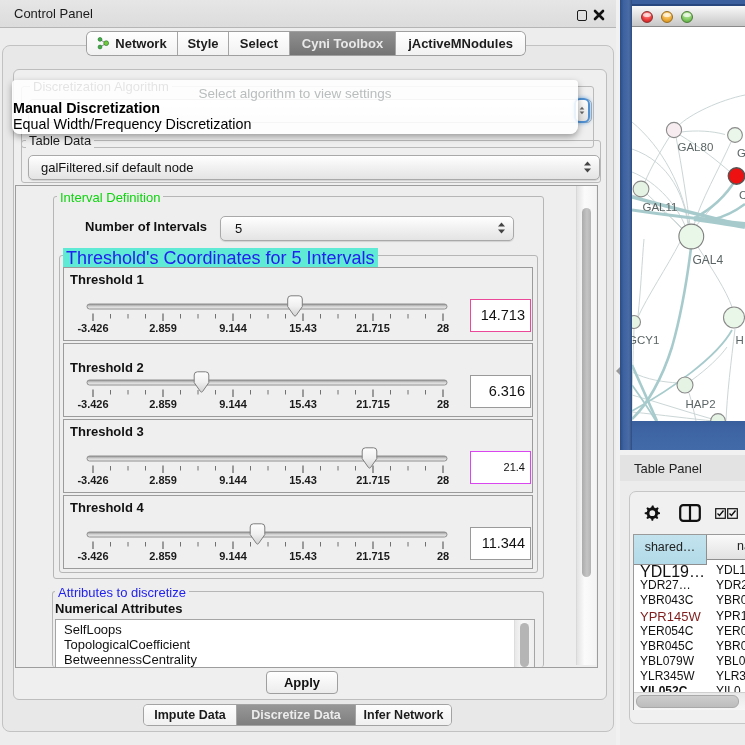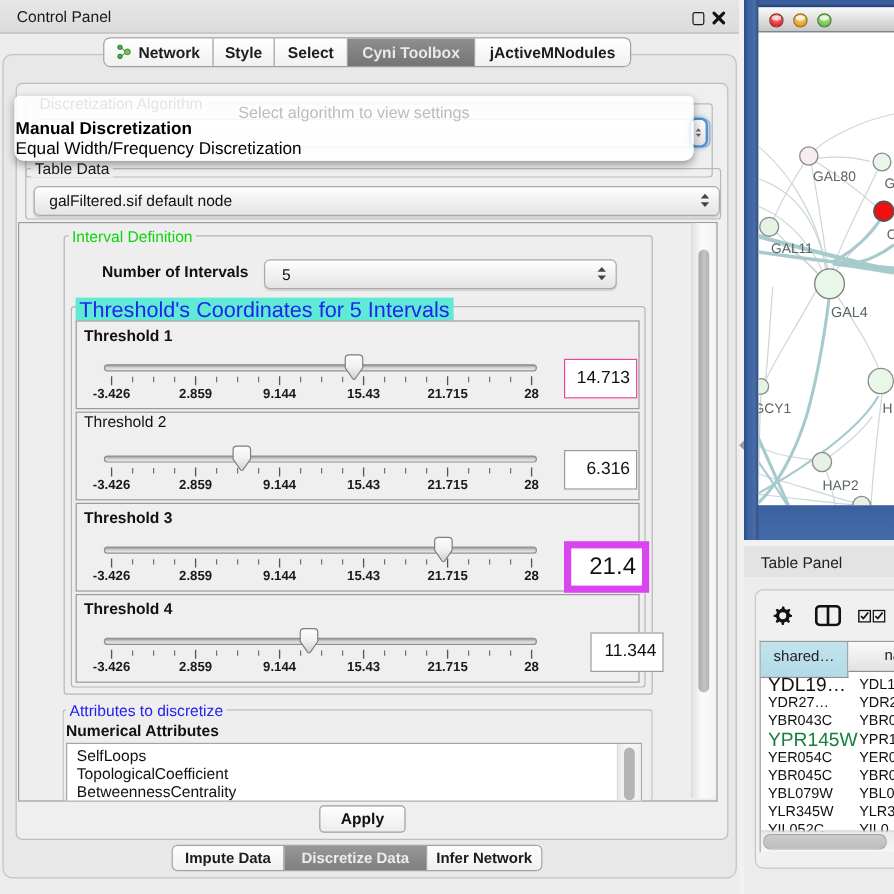--- a/index.html
+++ b/index.html
@@ -104,21 +104,21 @@
       <text x="170" y="64.5" text-anchor="middle" font-size="11" font-weight="bold" fill="#1a1a1a">9.144</text>
       <text x="240" y="64.5" text-anchor="middle" font-size="11" font-weight="bold" fill="#1a1a1a">15.43</text>
       <text x="310" y="64.5" text-anchor="middle" font-size="11" font-weight="bold" fill="#1a1a1a">21.715</text>
       <text x="380" y="64.5" text-anchor="middle" font-size="11" font-weight="bold" fill="#1a1a1a">28</text>
       <g transform="translate(223.5,28)">
         <path d="M1.2,4 Q1.2,0.8 4.4,0.8 L12.6,0.8 Q15.8,0.8 15.8,4 L15.8,11.6 L9.5,20.6 Q8.5,21.6 7.5,20.6 L1.2,11.6 Z" fill="url(#thm)" stroke="#7e7e7e" stroke-width="1"></path>
       </g>
     </svg>
 <div class="abs" style="left:470px;top:299px;width:54px;height:31px;border:1px solid #ec4899;background:#fff;font-size:14.5px;color:#111;text-align:right;line-height:31px;padding-right:5px;">14.713</div>
 <div class="abs" style="left:63px;top:343px;width:468px;height:72px;border:1px solid #9b9b9b;background:#efefef;"></div>
-<div class="abs" style="left:70px;top:344px;font-size:13px;font-weight:normal;color:#111;">Threshold 2</div>
+<div class="abs" style="left:70px;top:360px;font-size:13px;font-weight:bold;color:#111;">Threshold 2</div>
 <svg style="position:absolute;left:63px;top:343px" width="470" height="73" viewBox="0 0 470 73">
       <rect x="24" y="37" width="360" height="5" rx="2.5" fill="url(#trk)" stroke="#8f8f8f" stroke-width="1"></rect>
       <line x1="30.0" y1="46.5" x2="30.0" y2="54" stroke="#555" stroke-width="1.1"></line>
       <line x1="47.5" y1="47" x2="47.5" y2="51.5" stroke="#707070" stroke-width="1"></line>
       <line x1="65.0" y1="47" x2="65.0" y2="51.5" stroke="#707070" stroke-width="1"></line>
       <line x1="82.5" y1="47" x2="82.5" y2="51.5" stroke="#707070" stroke-width="1"></line>
       <line x1="100.0" y1="46.5" x2="100.0" y2="54" stroke="#555" stroke-width="1.1"></line>
       <line x1="117.5" y1="47" x2="117.5" y2="51.5" stroke="#707070" stroke-width="1"></line>
       <line x1="135.0" y1="47" x2="135.0" y2="51.5" stroke="#707070" stroke-width="1"></line>
       <line x1="152.5" y1="47" x2="152.5" y2="51.5" stroke="#707070" stroke-width="1"></line>
@@ -174,21 +174,21 @@
       <text x="30" y="64.5" text-anchor="middle" font-size="11" font-weight="bold" fill="#1a1a1a">-3.426</text>
       <text x="100" y="64.5" text-anchor="middle" font-size="11" font-weight="bold" fill="#1a1a1a">2.859</text>
       <text x="170" y="64.5" text-anchor="middle" font-size="11" font-weight="bold" fill="#1a1a1a">9.144</text>
       <text x="240" y="64.5" text-anchor="middle" font-size="11" font-weight="bold" fill="#1a1a1a">15.43</text>
       <text x="310" y="64.5" text-anchor="middle" font-size="11" font-weight="bold" fill="#1a1a1a">21.715</text>
       <text x="380" y="64.5" text-anchor="middle" font-size="11" font-weight="bold" fill="#1a1a1a">28</text>
       <g transform="translate(298.0,28)">
         <path d="M1.2,4 Q1.2,0.8 4.4,0.8 L12.6,0.8 Q15.8,0.8 15.8,4 L15.8,11.6 L9.5,20.6 Q8.5,21.6 7.5,20.6 L1.2,11.6 Z" fill="url(#thm)" stroke="#7e7e7e" stroke-width="1"></path>
       </g>
     </svg>
-<div class="abs" style="left:470px;top:451px;width:54px;height:31px;border:6px solid #d946ef;background:#fff;font-size:20px;color:#111;text-align:right;line-height:31px;padding-right:5px;">21.4</div>
+<div class="abs" style="left:470px;top:451px;width:54px;height:31px;border:1px solid #d946ef;background:#fff;font-size:11px;color:#111;text-align:right;line-height:31px;padding-right:5px;">21.4</div>
 <div class="abs" style="left:63px;top:495px;width:468px;height:72px;border:1px solid #9b9b9b;background:#efefef;"></div>
 <div class="abs" style="left:70px;top:500px;font-size:13px;font-weight:bold;color:#111;">Threshold 4</div>
 <svg style="position:absolute;left:63px;top:495px" width="470" height="73" viewBox="0 0 470 73">
       <rect x="24" y="37" width="360" height="5" rx="2.5" fill="url(#trk)" stroke="#8f8f8f" stroke-width="1"></rect>
       <line x1="30.0" y1="46.5" x2="30.0" y2="54" stroke="#555" stroke-width="1.1"></line>
       <line x1="47.5" y1="47" x2="47.5" y2="51.5" stroke="#707070" stroke-width="1"></line>
       <line x1="65.0" y1="47" x2="65.0" y2="51.5" stroke="#707070" stroke-width="1"></line>
       <line x1="82.5" y1="47" x2="82.5" y2="51.5" stroke="#707070" stroke-width="1"></line>
       <line x1="100.0" y1="46.5" x2="100.0" y2="54" stroke="#555" stroke-width="1.1"></line>
       <line x1="117.5" y1="47" x2="117.5" y2="51.5" stroke="#707070" stroke-width="1"></line>
@@ -210,21 +210,21 @@
       <text x="30" y="64.5" text-anchor="middle" font-size="11" font-weight="bold" fill="#1a1a1a">-3.426</text>
       <text x="100" y="64.5" text-anchor="middle" font-size="11" font-weight="bold" fill="#1a1a1a">2.859</text>
       <text x="170" y="64.5" text-anchor="middle" font-size="11" font-weight="bold" fill="#1a1a1a">9.144</text>
       <text x="240" y="64.5" text-anchor="middle" font-size="11" font-weight="bold" fill="#1a1a1a">15.43</text>
       <text x="310" y="64.5" text-anchor="middle" font-size="11" font-weight="bold" fill="#1a1a1a">21.715</text>
       <text x="380" y="64.5" text-anchor="middle" font-size="11" font-weight="bold" fill="#1a1a1a">28</text>
       <g transform="translate(186.0,28)">
         <path d="M1.2,4 Q1.2,0.8 4.4,0.8 L12.6,0.8 Q15.8,0.8 15.8,4 L15.8,11.6 L9.5,20.6 Q8.5,21.6 7.5,20.6 L1.2,11.6 Z" fill="url(#thm)" stroke="#7e7e7e" stroke-width="1"></path>
       </g>
     </svg>
-<div class="abs" style="left:492px;top:527px;width:54px;height:31px;border:1px solid #9a9a9a;background:#fff;font-size:14.5px;color:#111;text-align:right;line-height:31px;padding-right:5px;">11.344</div>
+<div class="abs" style="left:470px;top:527px;width:54px;height:31px;border:1px solid #9a9a9a;background:#fff;font-size:14.5px;color:#111;text-align:right;line-height:31px;padding-right:5px;">11.344</div>
 <div class="abs" style="left:52px;top:591px;width:490px;height:75px;border:1px solid #b6b6b6;border-radius:3px;border-bottom:none;"></div>
 <div class="abs" style="left:55px;top:585px;background:#eeeeee;padding:0 3px;font-size:13px;color:#2222ee;">Attributes to discretize</div>
 <div class="abs" style="left:55px;top:601px;font-size:13px;font-weight:bold;color:#111;">Numerical Attributes</div>
 <div class="abs" style="left:55px;top:619px;width:478px;height:47px;border:1px solid #a5a5a5;border-bottom:none;background:#fff;overflow:hidden;">
       <div style="position:absolute;left:8px;top:3px;font-size:13px;color:#111;line-height:14.9px;">SelfLoops<br>TopologicalCoefficient<br>BetweennessCentrality</div>
       <div style="position:absolute;right:0;top:0;width:19px;height:47px;background:linear-gradient(90deg,#e8e8e8,#f8f8f8 40%,#efefef);border-left:1px solid #ddd;"></div>
       <div style="position:absolute;right:5px;top:3px;width:9px;height:44px;background:#b5b5b5;border-radius:4.5px;"></div>
     </div>
 <div class="abs" style="left:266px;top:671px;width:70px;height:21px;border:1px solid #9f9f9f;border-radius:4px;background:linear-gradient(#ffffff,#ececec);font-size:13px;font-weight:bold;color:#111;text-align:center;line-height:21px;">Apply</div>
 <div class="abs" style="left:144px;top:705px;height:20px;border-radius:4px;box-shadow:0 0 0 1px #a3a3a3;overflow:hidden;display:flex;">
@@ -336,26 +336,26 @@
 <div class="abs" style="left:634px;top:535px;width:73px;height:30px;background:linear-gradient(#c3e3ee,#b2dae8);border-right:1px solid #8f8f8f;border-bottom:1px solid #8f8f8f;box-sizing:border-box;font-size:12.5px;color:#222;text-align:center;line-height:25px;">shared…</div>
 <div class="abs" style="left:707px;top:535px;width:38px;height:25px;background:linear-gradient(#fafafa,#e2e2e2);border-bottom:1px solid #8f8f8f;box-sizing:border-box;font-size:12.5px;color:#222;">
       <span style="position:absolute;left:30px;top:4px;">na</span>
     </div>
 <div class="abs" style="left:640px;top:563.2px;width:66px;font-size:16px;color:#111;white-space:nowrap;">YDL19…</div>
 <div class="abs" style="left:716px;top:563.2px;width:30px;font-size:12px;color:#111;white-space:nowrap;overflow:hidden;">YDL1</div>
 <div class="abs" style="left:640px;top:578.3px;width:66px;font-size:12px;color:#111;white-space:nowrap;">YDR27…</div>
 <div class="abs" style="left:716px;top:578.3px;width:30px;font-size:12px;color:#111;white-space:nowrap;overflow:hidden;">YDR2</div>
 <div class="abs" style="left:640px;top:593.4px;width:66px;font-size:12px;color:#111;white-space:nowrap;">YBR043C</div>
 <div class="abs" style="left:716px;top:593.4px;width:30px;font-size:12px;color:#111;white-space:nowrap;overflow:hidden;">YBR0</div>
-<div class="abs" style="left:640px;top:608.5px;width:66px;font-size:16px;color:#15803d;white-space:nowrap;">YPR145W</div>
+<div class="abs" style="left:640px;top:608.5px;width:66px;font-size:13px;color:#7f1d1d;white-space:nowrap;">YPR145W</div>
 <div class="abs" style="left:716px;top:608.5px;width:30px;font-size:12px;color:#111;white-space:nowrap;overflow:hidden;">YPR1</div>
 <div class="abs" style="left:640px;top:623.6px;width:66px;font-size:12px;color:#111;white-space:nowrap;">YER054C</div>
 <div class="abs" style="left:716px;top:623.6px;width:30px;font-size:12px;color:#111;white-space:nowrap;overflow:hidden;">YER0</div>
 <div class="abs" style="left:640px;top:638.7px;width:66px;font-size:12px;color:#111;white-space:nowrap;">YBR045C</div>
 <div class="abs" style="left:716px;top:638.7px;width:30px;font-size:12px;color:#111;white-space:nowrap;overflow:hidden;">YBR0</div>
 <div class="abs" style="left:640px;top:653.8px;width:66px;font-size:12px;color:#111;white-space:nowrap;">YBL079W</div>
 <div class="abs" style="left:716px;top:653.8px;width:30px;font-size:12px;color:#111;white-space:nowrap;overflow:hidden;">YBL0</div>
 <div class="abs" style="left:640px;top:668.9px;width:66px;font-size:12px;color:#111;white-space:nowrap;">YLR345W</div>
 <div class="abs" style="left:716px;top:668.9px;width:30px;font-size:12px;color:#111;white-space:nowrap;overflow:hidden;">YLR3</div>
-<div class="abs" style="left:640px;top:684.0px;width:66px;font-size:12px;color:#111;white-space:nowrap;">YIL052C</div>
+<div class="abs" style="left:640px;top:684.0px;width:66px;font-size:12px;color:#111;white-space:nowrap;font-weight:bold;">YIL052C</div>
 <div class="abs" style="left:716px;top:684.0px;width:30px;font-size:12px;color:#111;white-space:nowrap;overflow:hidden;">YIL0</div>
 <div class="abs" style="left:634px;top:692px;width:111px;height:17px;background:linear-gradient(#e9e9e9,#f6f6f6);border-top:1px solid #cfcfcf;"></div>
 <div class="abs" style="left:636px;top:695px;width:101px;height:11px;background:linear-gradient(#cdcdcd,#bdbdbd);border:1px solid #a9a9a9;border-radius:6px;"></div>
 </div>
 </body></html>

